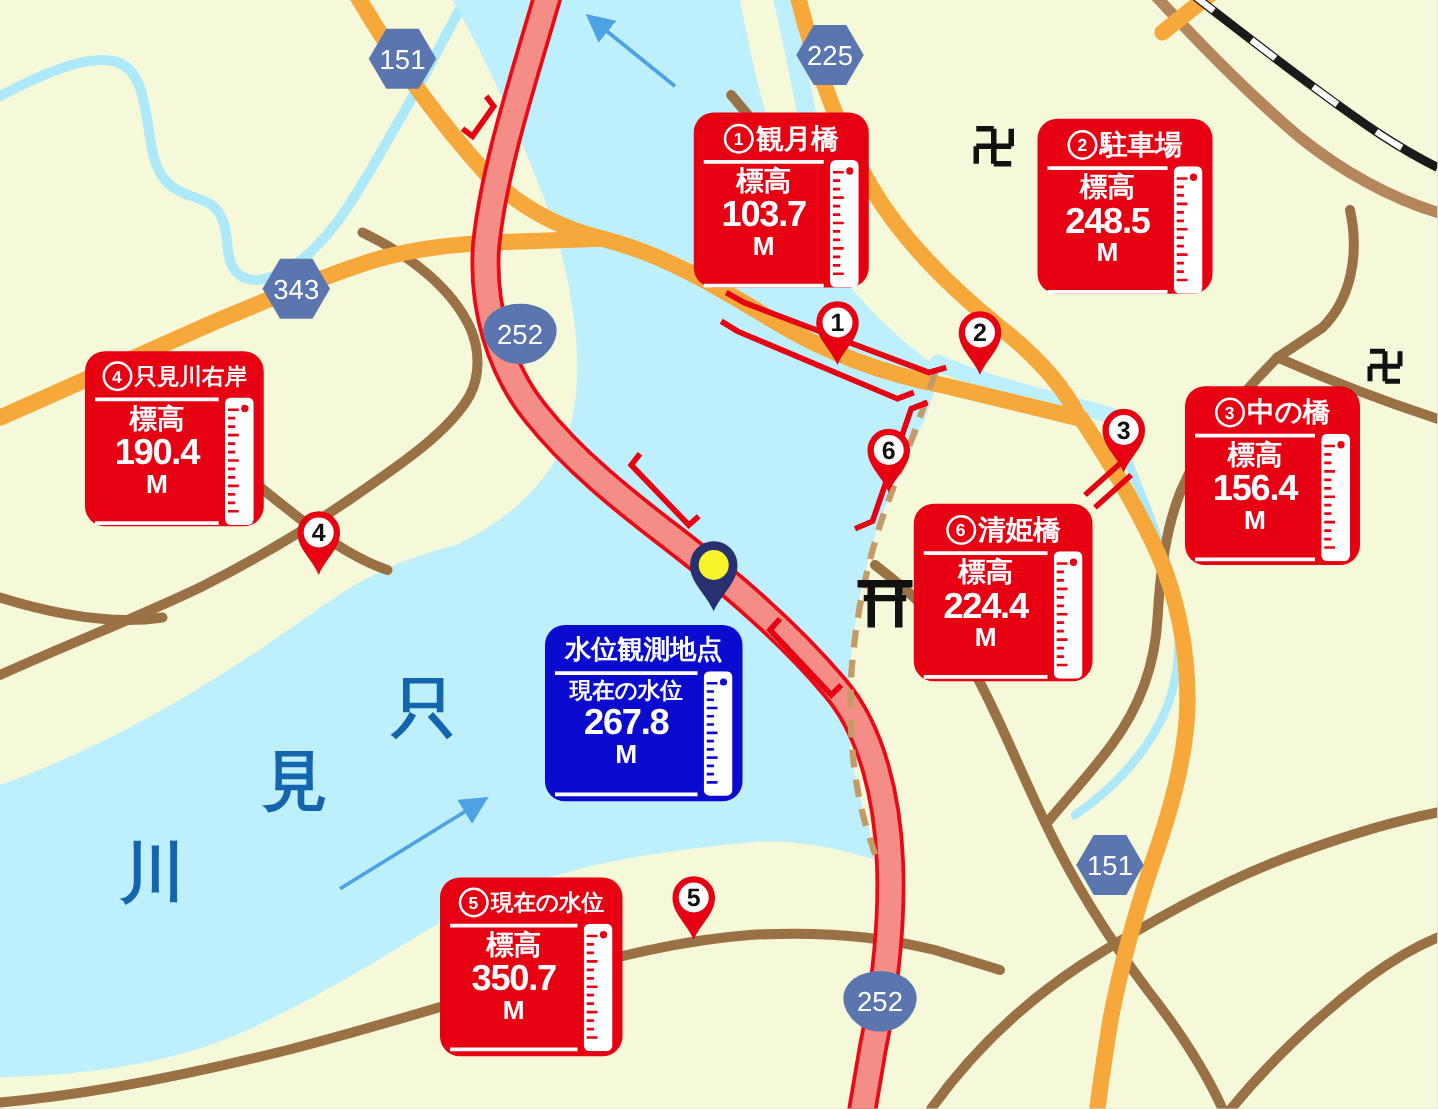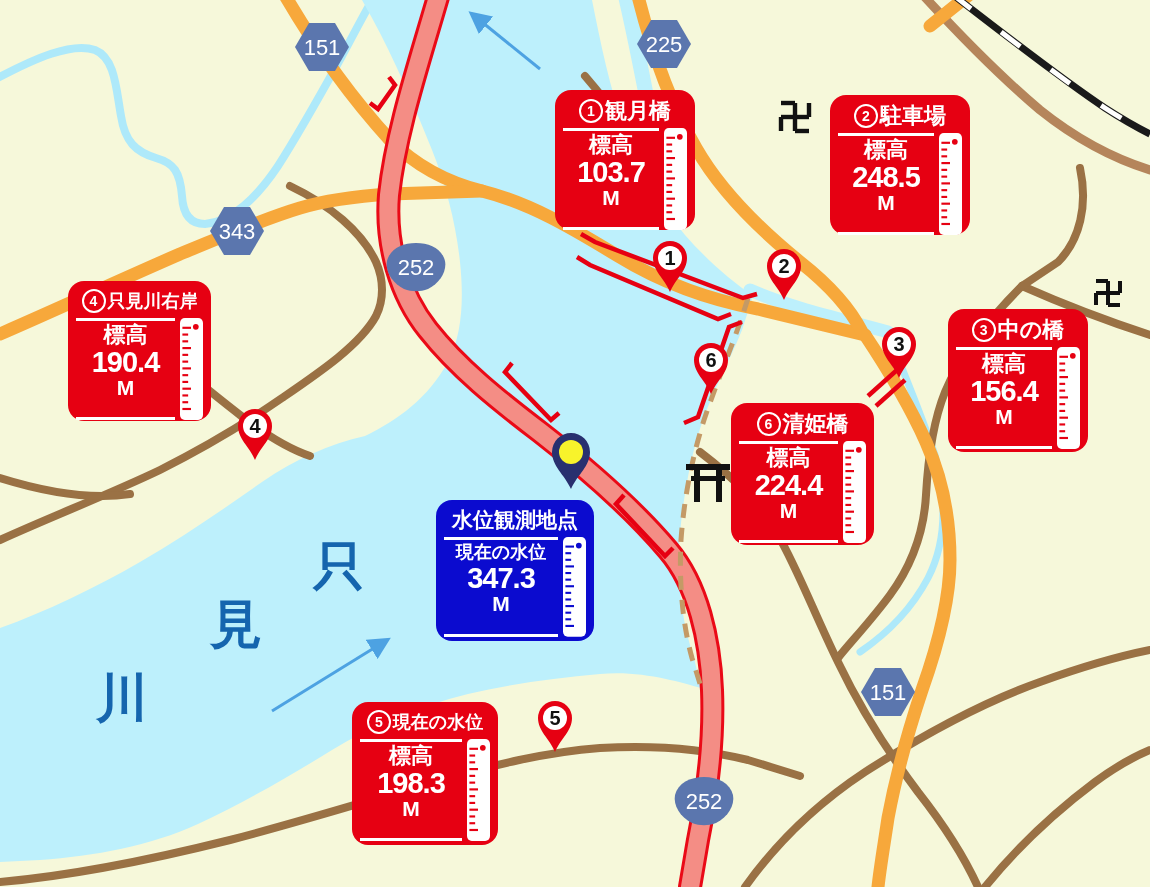--- a/index.html
+++ b/index.html
@@ -339,21 +339,21 @@
 </div>
 
 <div class="ibox small-title" style="left:352px;top:702px;width:146px;height:143px;">
   <div class="ititle">
     <span class="cnum">5</span>
     <span>現在の水位</span>
   </div>
   <div class="ibody">
     <div class="icol">
       <div class="ilabel">標高</div>
-      <div class="ival">198.3</div>
+      <div class="ival">350.7</div>
       <div class="iunit">M</div>
     </div>
     <svg class="ruler" viewBox="0 0 24 104" preserveAspectRatio="none">
           <rect width="24" height="104" rx="5" fill="#fff"></rect>
           <line x1="2.5" y1="10" x2="11.5" y2="10" stroke="#e60012" stroke-width="2.2"></line>
           <line x1="2.5" y1="16.9" x2="8.5" y2="16.9" stroke="#e60012" stroke-width="2.2"></line>
           <line x1="2.5" y1="23.8" x2="8.5" y2="23.8" stroke="#e60012" stroke-width="2.2"></line>
           <line x1="2.5" y1="30.700000000000003" x2="11.5" y2="30.700000000000003" stroke="#e60012" stroke-width="2.2"></line>
           <line x1="2.5" y1="37.6" x2="8.5" y2="37.6" stroke="#e60012" stroke-width="2.2"></line>
           <line x1="2.5" y1="44.5" x2="8.5" y2="44.5" stroke="#e60012" stroke-width="2.2"></line>
@@ -398,21 +398,21 @@
           <circle cx="16.5" cy="9" r="3" fill="#e60012"></circle>
         </svg>
   </div>
 </div>
 
 <div class="ibox blue" style="left:436px;top:500px;width:158px;height:141px;">
   <div class="ititle">水位観測地点</div>
   <div class="ibody">
     <div class="icol">
       <div class="ilabel">現在の水位</div>
-      <div class="ival">347.3</div>
+      <div class="ival">267.8</div>
       <div class="iunit">M</div>
     </div>
     <svg class="ruler" viewBox="0 0 24 104" preserveAspectRatio="none">
           <rect width="24" height="104" rx="5" fill="#fff"></rect>
           <line x1="2.5" y1="10" x2="11.5" y2="10" stroke="#0b0bcf" stroke-width="2.2"></line>
           <line x1="2.5" y1="16.9" x2="8.5" y2="16.9" stroke="#0b0bcf" stroke-width="2.2"></line>
           <line x1="2.5" y1="23.8" x2="8.5" y2="23.8" stroke="#0b0bcf" stroke-width="2.2"></line>
           <line x1="2.5" y1="30.700000000000003" x2="11.5" y2="30.700000000000003" stroke="#0b0bcf" stroke-width="2.2"></line>
           <line x1="2.5" y1="37.6" x2="8.5" y2="37.6" stroke="#0b0bcf" stroke-width="2.2"></line>
           <line x1="2.5" y1="44.5" x2="8.5" y2="44.5" stroke="#0b0bcf" stroke-width="2.2"></line>

